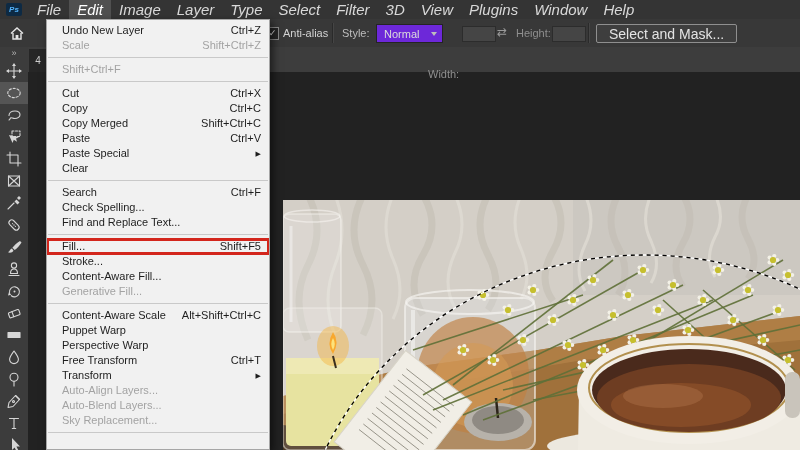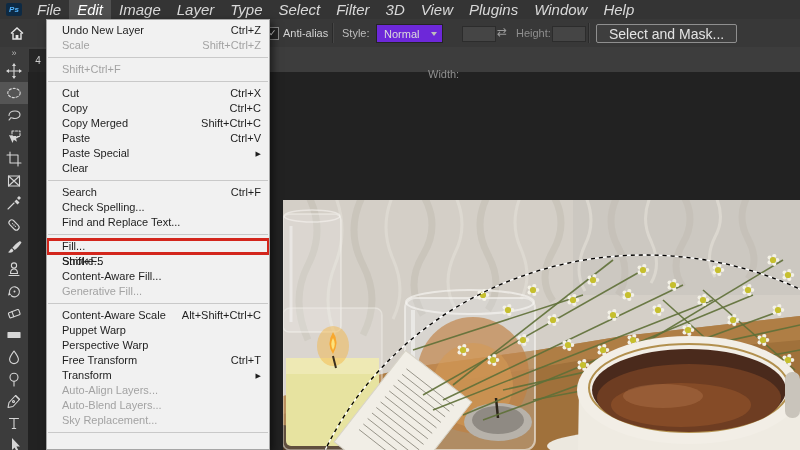--- a/index.html
+++ b/index.html
@@ -52,21 +52,21 @@
   
   #edit-menu{position:absolute;left:46px;top:19px;width:224px;height:431px;background:#f1f1f1;
     border:1px solid #a6a6a6;box-sizing:border-box;z-index:60;box-shadow:3px 3px 8px rgba(0,0,0,.55);
     padding-top:3px;overflow:hidden;}
   .mi{height:15px;line-height:15px;font-size:11px;color:#1e1e1e;display:flex;position:relative;
     padding:0 8px 0 15px;}
   .mi .lab{flex:1;white-space:nowrap;}
   .mi .sc{white-space:nowrap;color:#1e1e1e;}
   .mi .arr{font-size:7px;color:#1e1e1e;line-height:15px;}
   .mi.disabled .lab,.mi.disabled .sc,.mi.disabled .arr{color:#a3a3a3;}
-  .mi.hl{outline:3px solid #d3261c;outline-offset:-2px;flex-direction:column;}
+  .mi.hl{outline:3px solid #d3261c;outline-offset:-2px;}
   .msep{height:1px;background:#c9c9c9;margin:4px 1px;}
 </style>
 </head>
 <body>
 
 <div id="menubar">
   <div id="ps-logo">Ps</div>
   <div id="mb-items" style="display: flex;">
       <div class="mb-item">File</div>
       <div class="mb-item active">Edit</div>

